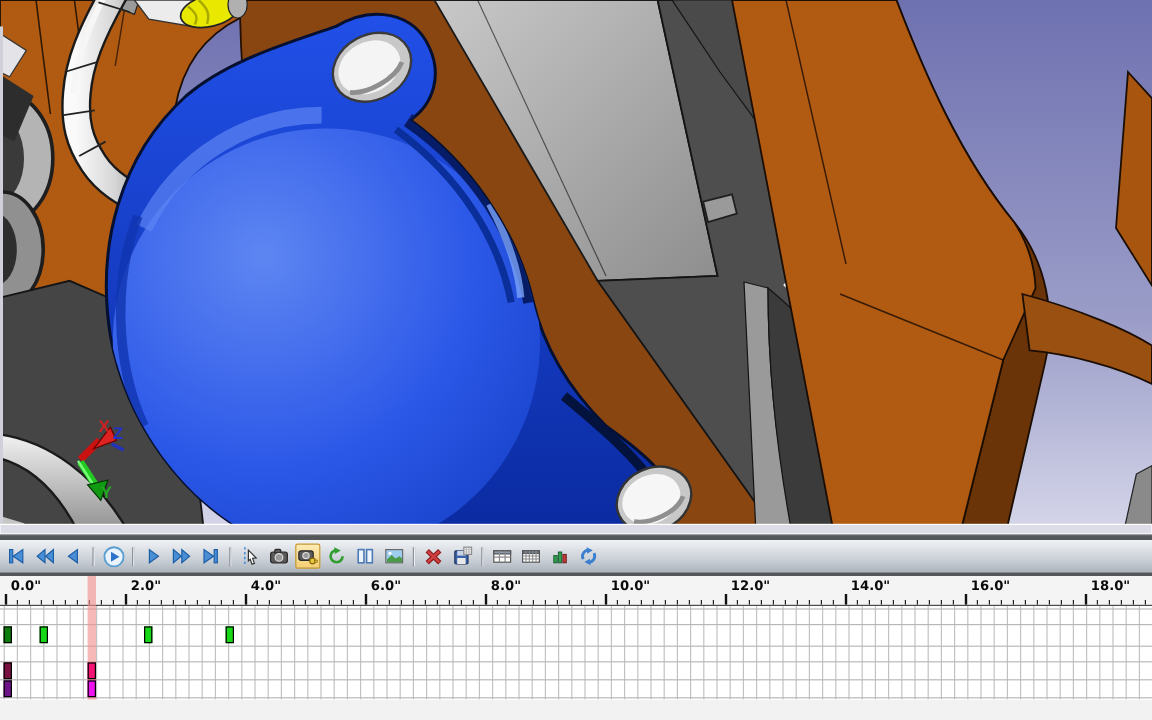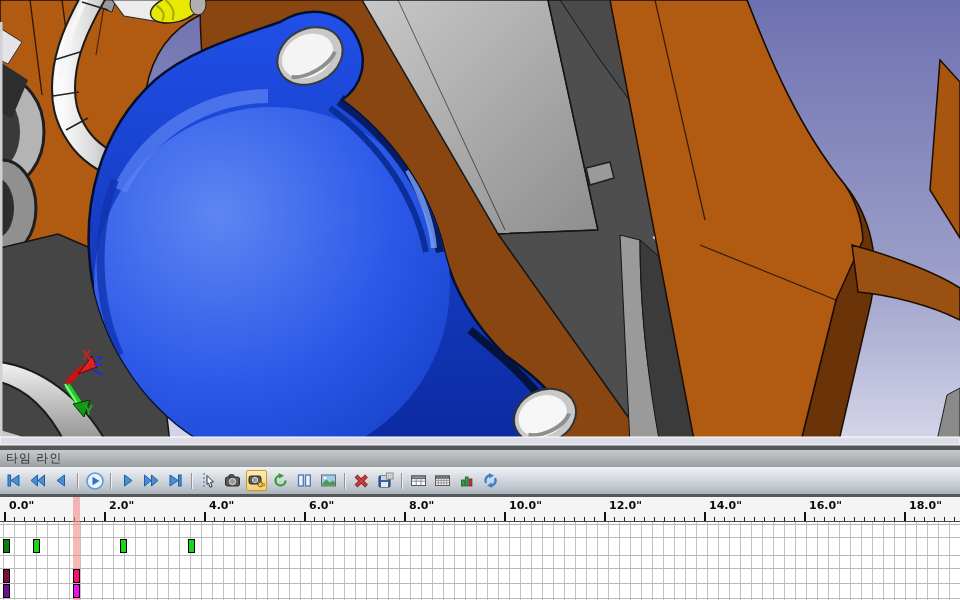--- a/index.html
+++ b/index.html
@@ -203,21 +203,20 @@
     <text x="84" y="415" font-family="Liberation Sans,sans-serif" font-size="14" font-weight="bold" fill="#22aa22">Y</text>
   </g>
 
   <rect x="0" y="22" width="2.5" height="423" fill="#d0d0d8"></rect>
   <rect x="0" y="437" width="960" height="8" fill="#dcdde6" stroke="#ffffff" stroke-width="1"></rect>
 </svg>
 </div>
 
 <div id="timeline-panel">
   <div class="splitter"></div>
-  <div class="titlebar">타임 라인</div>
 
   <div class="toolbar">
     <div class="tbtn">
       <svg width="17" height="17">
             <rect x="3" y="3" width="2.6" height="11" fill="#4a8fd6" stroke="#1d5fa6"></rect>
             <polygon points="14,3 14,14 6,8.5" fill="#4a8fd6" stroke="#1d5fa6"></polygon>
           </svg>
     </div>
     <div class="tbtn">
       <svg width="17" height="17">

